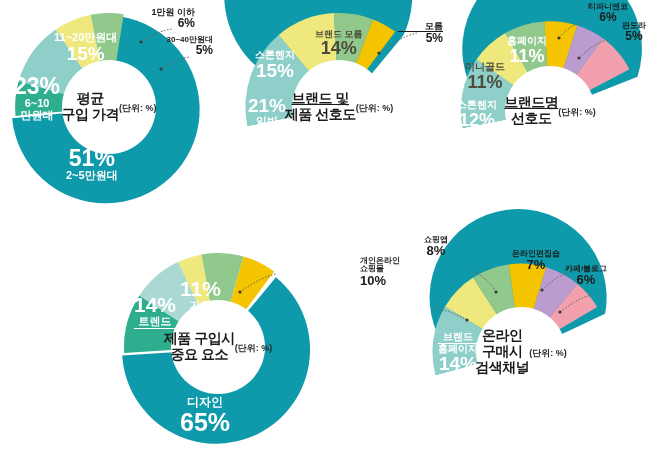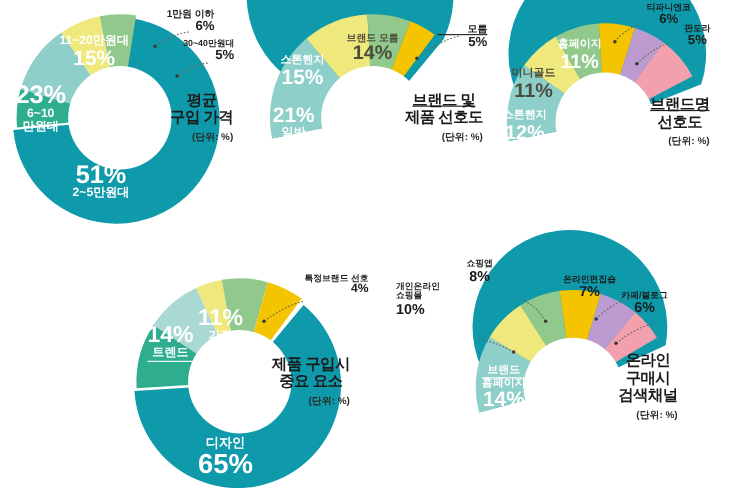--- a/index.html
+++ b/index.html
@@ -10,21 +10,21 @@
     overflow:hidden;
     position:relative;
   }
   .board{position:relative;width:665px;height:451px;}
   .chart{position:absolute;}
   .chart svg{display:block;overflow:visible;}
 
   
   .hub{
     position:absolute;left:0;top:0;width:100%;height:100%;
-    display:flex;flex-direction:column;align-items:flex-end;justify-content:center;
+    display:flex;flex-direction:row;align-items:center;justify-content:center;
     pointer-events:none;
   }
   .hub-title{
     color:#1b1b1b;font-weight:bold;text-align:center;line-height:1.12;
     letter-spacing:-0.5px;
   }
   .hub-unit{
     color:#2a2a2a;font-weight:bold;text-align:center;margin-top:3px;
   }
 
@@ -250,24 +250,20 @@
     </div>
     <div class="lbl in-w ctr" style="left:16px;top:46px;font-size:11px;">
       <span class="pct" style="font-size:21px;">14%</span>
       <span class="nm ul">트렌드</span>
     </div>
     <div class="lbl in-w ctr" style="left:62px;top:30px;font-size:11px;">
       <span class="pct" style="font-size:21px;">11%</span>
       <span class="nm">가격</span>
     </div>
   </div>
-  <div class="lbl out rt" style="left:240px;top:249px;width:95px;font-size:8px;">
-    <span class="nm">특정브랜드 선호</span>
-    <span class="pct" style="font-size:11px;">4%</span>
-  </div>
 
   <div class="chart" style="left:394px;top:258px;width:190px;height:188px;margin-left:32px;">
     <svg width="190" height="188" viewBox="0 0 190 188">
       <g transform="translate(95,94)">
 
         <path fill="#0e9aab" transform="translate(4.0,-0.6)" d="M -87.1 -16.4 A 88.5 88.5 0 1 1 80.1 -37.6 L 0 0 Z"></path>
 
         <path fill="#2bab9a" d="M -85.5 23.0 A 88.5 88.5 0 0 0 -87.1 -16.4 L 0 0 Z"></path>
 
         <path fill="#8fcfc9" d="M -75.9 -45.5 A 88.5 88.5 0 0 0 -85.5 23.0 L 0 0 Z"></path>

